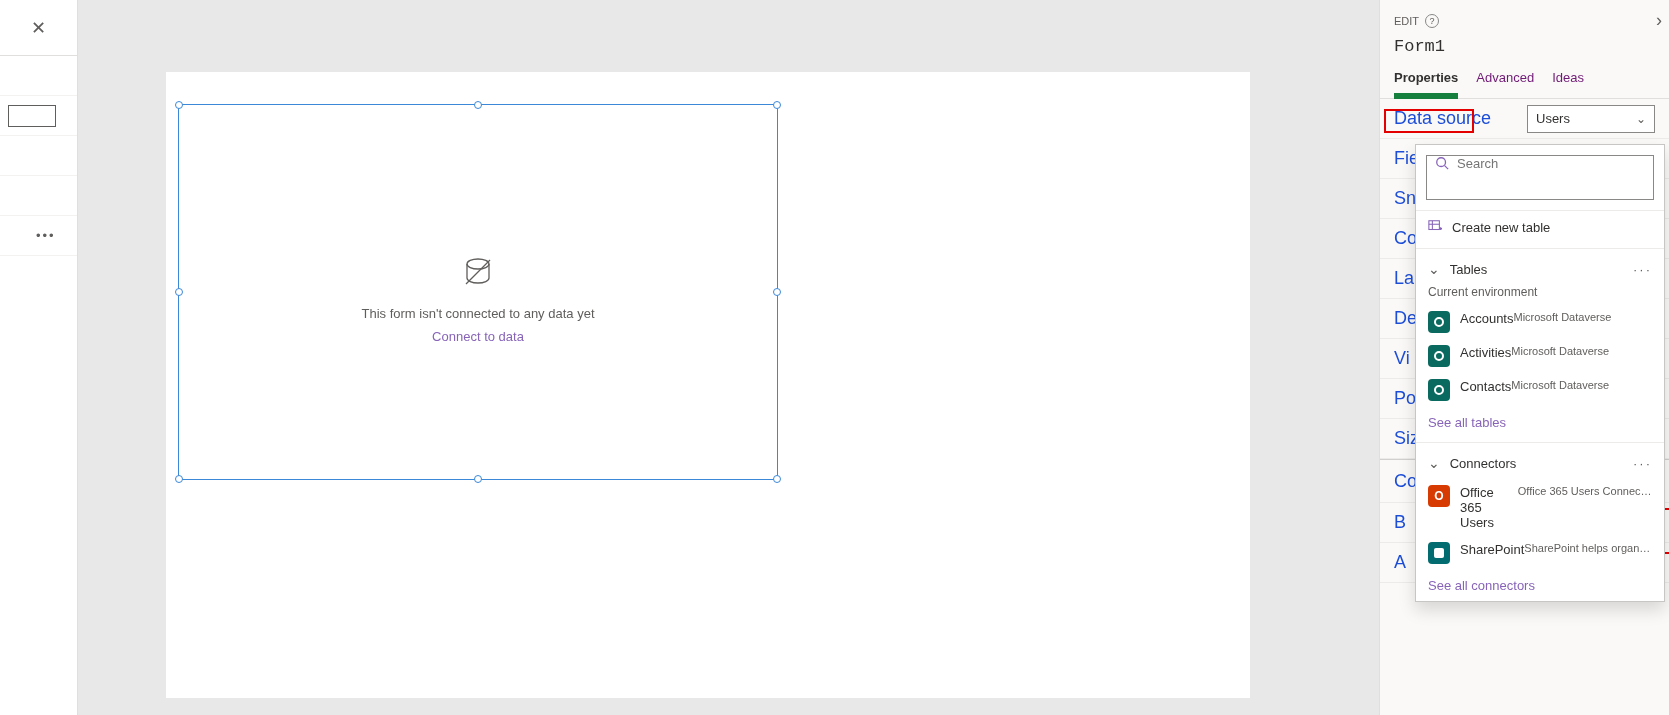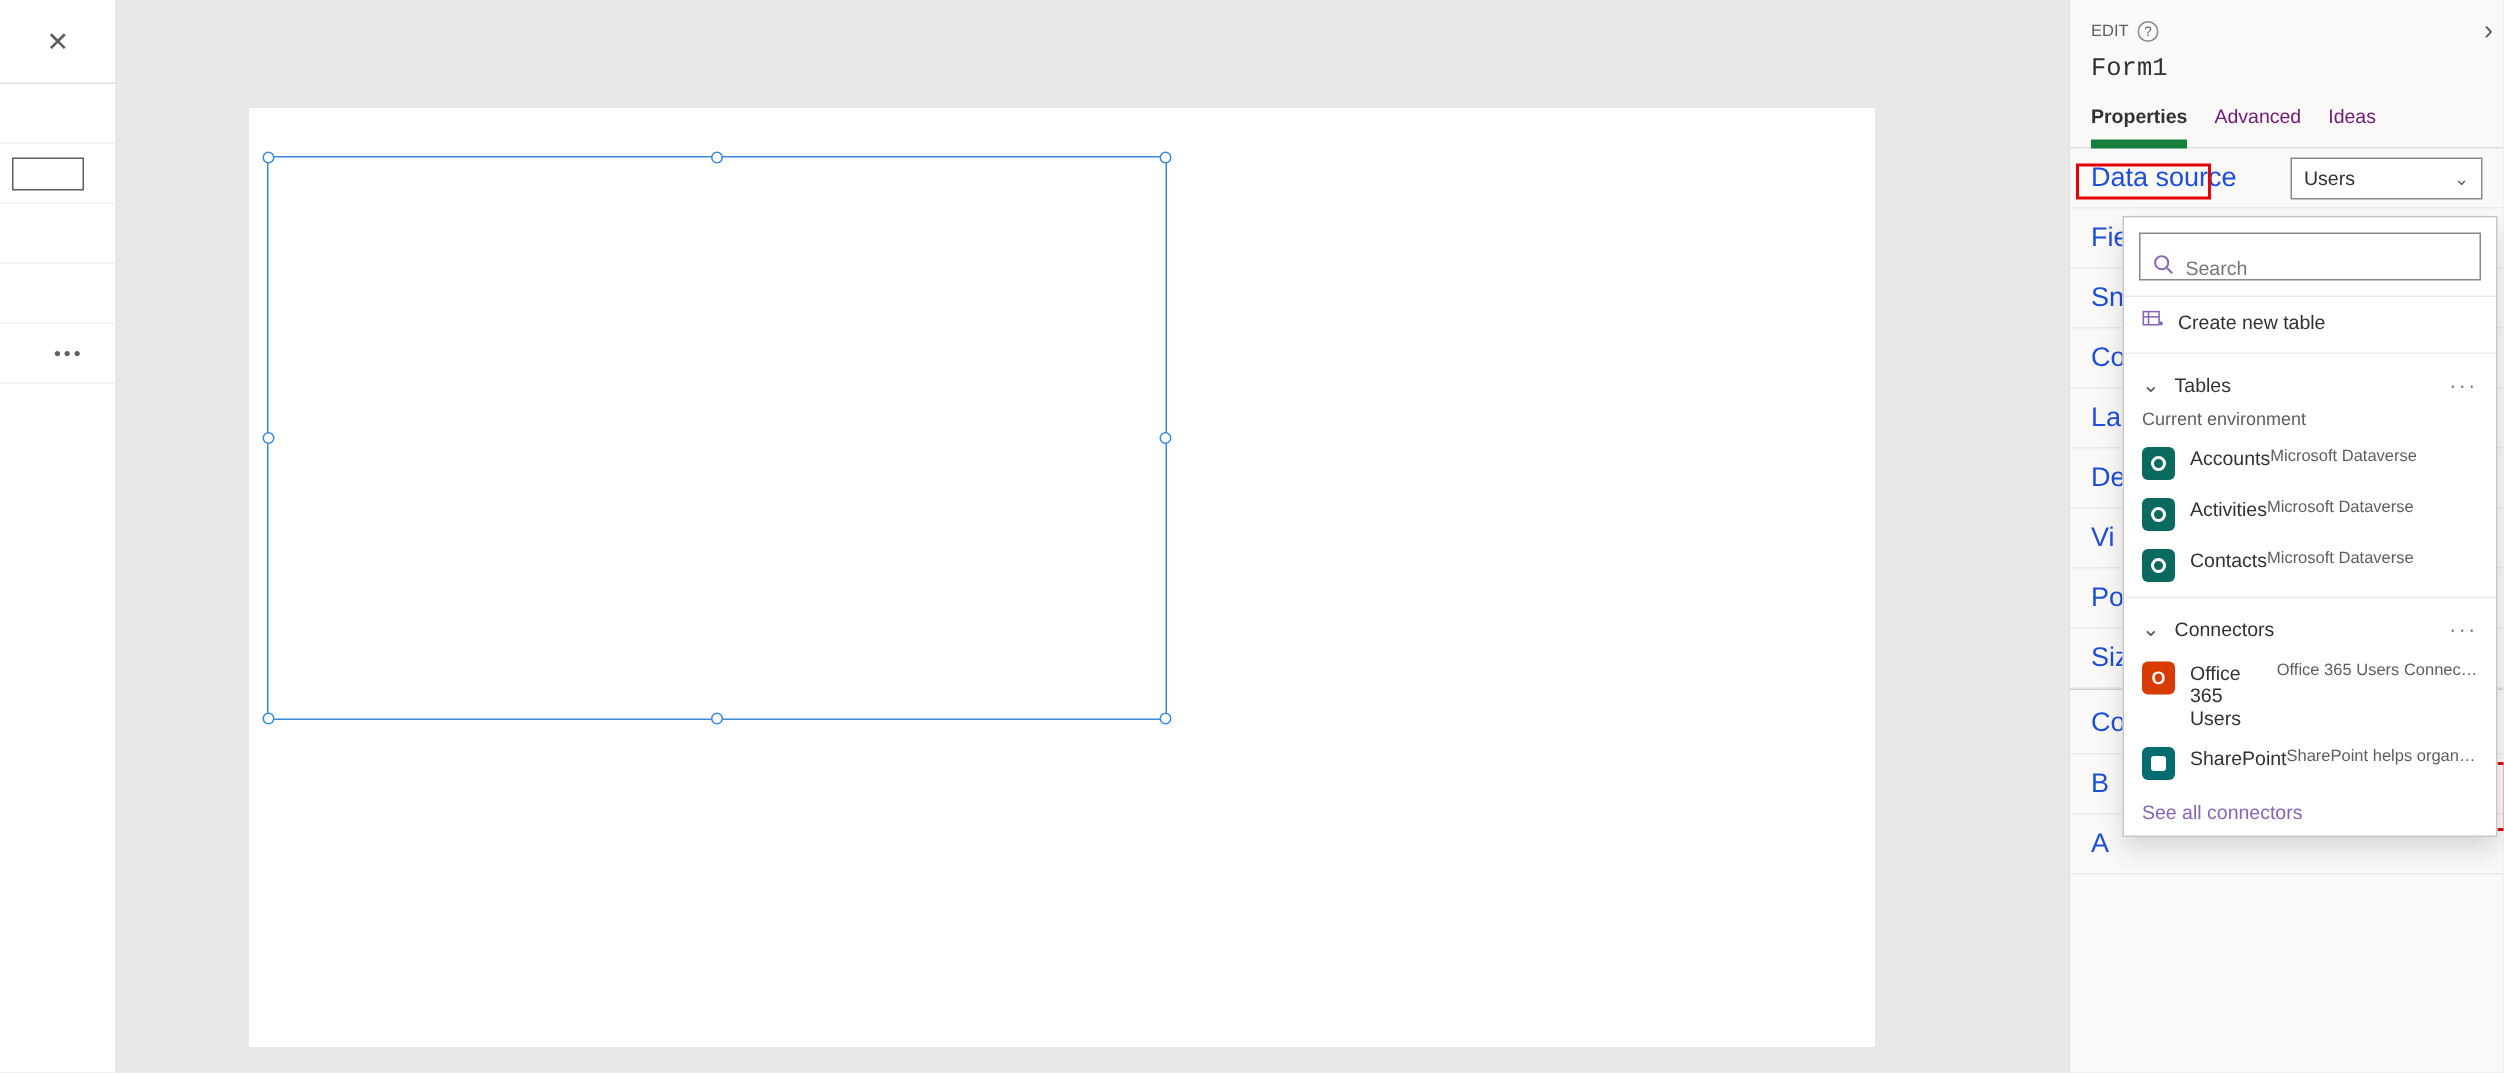--- a/index.html
+++ b/index.html
@@ -47,21 +47,21 @@
   .rp-row-label { color:#1d4ed8; font-size:18px; white-space:nowrap; overflow:hidden; text-overflow:ellipsis; max-width:40px;}
   .rp-dropdown { flex:0 0 128px; height:28px; background:#fff; border:1px solid #8a8886; display:flex; align-items:center; justify-content:space-between; padding:0 8px; font-size:13px; cursor:pointer;}
   .rp-dropdown .chev { font-size:12px; color:#605e5c;}
 
   
   .red-box { position:absolute; border:2px solid #e50000; pointer-events:none; }
 
   
   .flyout { position:absolute; right:4px; top:144px; width:250px; background:#fff; border:1px solid #c8c6c4; box-shadow:0 8px 16px rgba(0,0,0,0.14); z-index:20; }
   .fly-search-wrap { padding:10px; border-bottom:1px solid #edebe9;}
-  .fly-search { width:100%; height:32px; border:1px solid #8a8886; display:flex; align-items:flex-end; padding:0 8px; gap:8px;}
+  .fly-search { width:100%; height:45px; border:1px solid #8a8886; display:flex; align-items:flex-start; padding:0 8px; gap:8px;}
   .fly-search input { border:none; outline:none; font-size:13px; flex:1; color:#605e5c;}
   .fly-search-icon { color:#8764b8; }
   .fly-row { display:flex; align-items:center; gap:10px; padding:8px 12px; cursor:pointer;}
   .fly-section-hdr { display:flex; align-items:center; justify-content:space-between; padding:8px 12px; }
   .fly-section-hdr .left { display:flex; align-items:center; gap:10px;}
   .fly-section-hdr .chev { color:#605e5c; font-size:14px;}
   .fly-section-hdr .more { color:#605e5c; letter-spacing:2px; cursor:pointer;}
   .fly-subcap { padding:0 12px 6px 12px; font-size:12px; color:#605e5c;}
   .ds-item { display:flex; align-items:flex-start; gap:10px; padding:6px 12px; cursor:pointer;}
   .ds-badge { width:22px; height:22px; border-radius:4px; display:flex; align-items:center; justify-content:center; flex-shrink:0;}
@@ -105,20 +105,31 @@
       <div class="selected-form">
         <div class="handle h-tl"></div>
         <div class="handle h-tm"></div>
         <div class="handle h-tr"></div>
         <div class="handle h-ml"></div>
         <div class="handle h-mr"></div>
         <div class="handle h-bl"></div>
         <div class="handle h-bm"></div>
         <div class="handle h-br"></div>
 
+        <div class="form-empty">
+          <span class="db-icon">
+            <svg width="34" height="34" viewBox="0 0 34 34">
+              <ellipse cx="17" cy="9" rx="11" ry="5" fill="none" stroke="#605e5c" stroke-width="1.3"></ellipse>
+              <path d="M6 9 v14 a11 5 0 0 0 22 0 V9" fill="none" stroke="#605e5c" stroke-width="1.3"></path>
+              <line x1="5" y1="29" x2="29" y2="5" stroke="#605e5c" stroke-width="1.3"></line>
+            </svg>
+          </span>
+          <div class="form-empty-msg">This form isn't connected to any data yet</div>
+          <div class="connect-link">Connect to data</div>
+        </div>
       </div>
     </div>
   </div>
 
   <div class="right-panel">
     <div class="rp-header">
       <span class="rp-edit">EDIT</span>
       <span class="rp-help">?</span>
       <span class="rp-chev-right">›</span>
     </div>
@@ -232,20 +243,21 @@
       <div class="ds-item">
         <span class="ds-badge ds-dv">
             <span class="ds-badge-inner"></span>
           </span>
         <span class="ds-text">
           <span class="ds-title">Contacts</span>
           <span class="ds-sub">Microsoft Dataverse</span>
         </span>
       </div>
 
+      <div class="fly-link">See all tables</div>
 
       <div class="fly-sep"></div>
 
       <div class="fly-section-hdr">
         <span class="left">
           <span class="chev">⌄</span>
           <span>Connectors</span>
         </span>
         <span class="more">···</span>
       </div>

